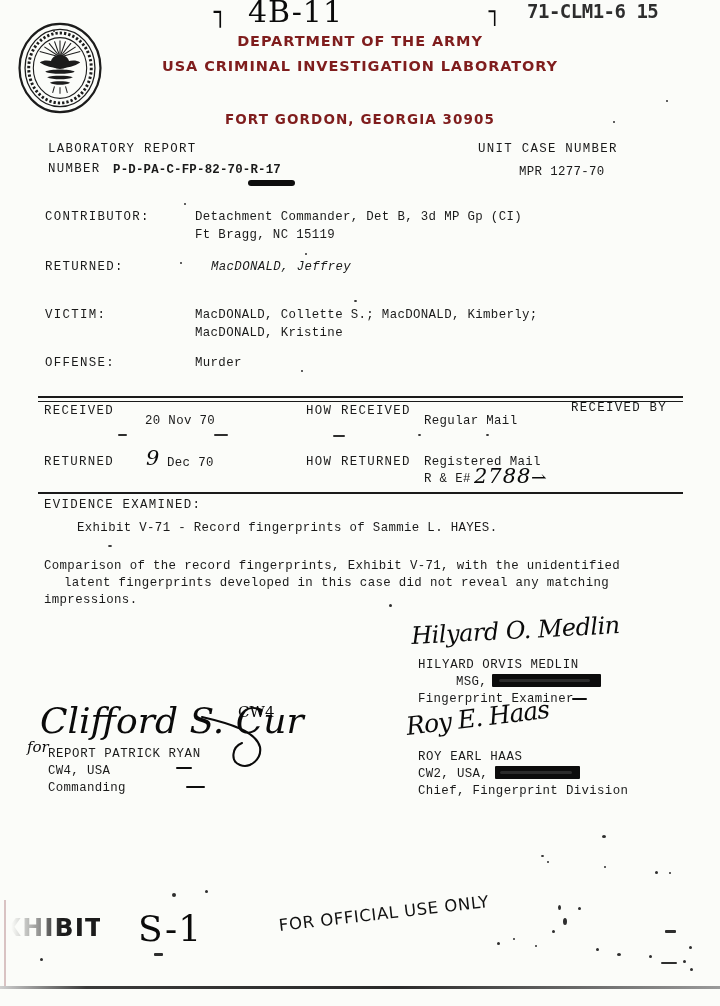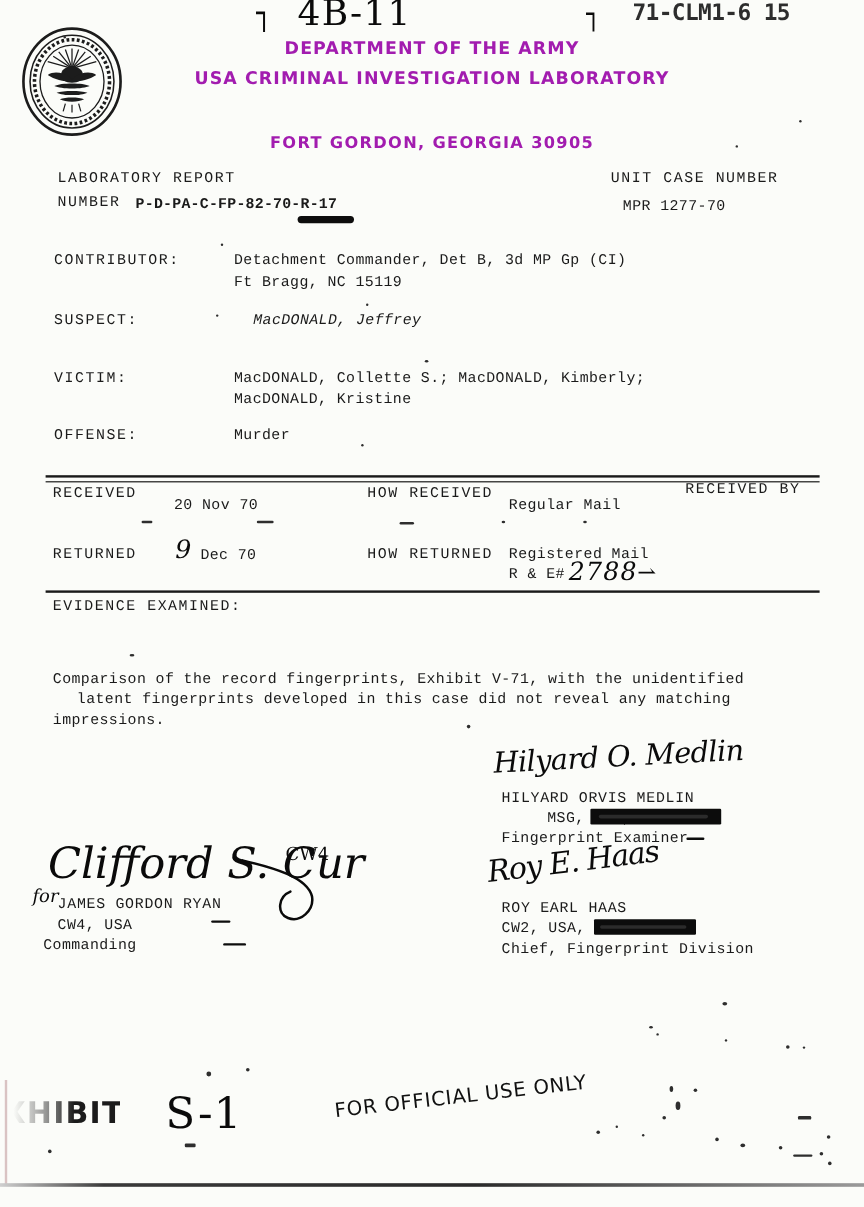--- a/index.html
+++ b/index.html
@@ -21,21 +21,21 @@
   .abs { position: absolute; white-space: pre; }
 
   
   .lh {
     position: absolute;
     left: 0; right: 0;
     text-align: center;
     font-family: "DejaVu Sans", "Liberation Sans", sans-serif;
     font-weight: bold;
     letter-spacing: 0.9px;
-    color: #a21caf;
+    color: #7f1d1d;
   }
   .lh1 { top: 33px;  font-size: 14.5px; }
   .lh2 { top: 58px;  font-size: 14.5px; }
   .lh3 { top: 84px;  font-size: 13.5px; letter-spacing: 1.1px; margin-top: 27px; }
 
   
   #seal {
     position: absolute;
     left: 14px; top: 20px;
     width: 92px; height: 96px;
@@ -190,28 +190,28 @@
 
   <div class="lh lh1">DEPARTMENT OF THE ARMY</div>
   <div class="lh lh2">USA CRIMINAL INVESTIGATION LABORATORY</div>
   <div class="lh lh3">FORT GORDON, GEORGIA 30905</div>
 
   <div class="abs typed lbl" style="left:48px; top:142px;">LABORATORY REPORT</div>
   <div class="abs typed lbl" style="left:48px; top:162px;">NUMBER</div>
   <div class="abs typed" style="left:113px; top:163px; letter-spacing:0.2px; font-weight:bold;">P-D-PA-C-FP-82-70-R-17</div>
   <div class="penbar" style="left:248px; top:180px; width:47px; height:6px;"></div>
 
-  <div class="abs typed lbl" style="left:509px; top:142px;text-align:right;">UNIT CASE NUMBER</div>
+  <div class="abs typed lbl" style="left:478px; top:142px;text-align:right;">UNIT CASE NUMBER</div>
   <div class="abs typed" style="left:519px; top:165px;">MPR 1277-70</div>
 
   <div class="abs typed lbl" style="left:45px; top:210px;">CONTRIBUTOR:</div>
   <div class="abs typed" style="left:195px; top:210px;">Detachment Commander, Det B, 3d MP Gp (CI)</div>
   <div class="abs typed" style="left:195px; top:228px;">Ft Bragg, NC 15119</div>
 
-  <div class="abs typed lbl" style="left:45px; top:260px;">SUSPECT:</div>
+  <div class="abs typed lbl" style="left:45px; top:260px;">RETURNED:</div>
   <div class="abs typed" style="left:211px; top:260px;font-style:italic;">MacDONALD, Jeffrey</div>
 
   <div class="abs typed lbl" style="left:45px; top:308px;">VICTIM:</div>
   <div class="abs typed" style="left:195px; top:308px;">MacDONALD, Collette S.; MacDONALD, Kimberly;</div>
   <div class="abs typed" style="left:195px; top:326px;">MacDONALD, Kristine</div>
 
   <div class="abs typed lbl" style="left:45px; top:356px;">OFFENSE:</div>
   <div class="abs typed" style="left:195px; top:356px;">Murder</div>
 
   <div class="rule thick" style="top:396px;"></div>
@@ -229,20 +229,21 @@
   <div class="abs typed" style="left:167px; top:456px;">Dec 70</div>
   <div class="abs typed lbl" style="left:306px; top:455px;">HOW RETURNED</div>
   <div class="abs typed" style="left:424px; top:455px;">Registered Mail</div>
   <div class="abs typed" style="left:424px; top:472px;">R &amp; E#</div>
   <div class="abs hand" style="left:474px; top:464px; font-size:21px; letter-spacing:1px;">2788</div>
   <div class="abs hand" style="left:531px; top:466px; font-size:19px; font-style:normal;">⇀</div>
 
   <div class="rule thick" style="top:492px;"></div>
 
   <div class="abs typed lbl" style="left:44px; top:498px;">EVIDENCE EXAMINED:</div>
+  <div class="abs typed" style="left:77px; top:521px;">Exhibit V-71 - Record fingerprints of Sammie L. HAYES.</div>
 
   <div class="abs typed" style="left:44px; top:559px;">Comparison of the record fingerprints, Exhibit V-71, with the unidentified</div>
   <div class="abs typed" style="left:44px; top:576px;margin-left:20px;">latent fingerprints developed in this case did not reveal any matching</div>
   <div class="abs typed" style="left:44px; top:593px;">impressions.</div>
 
   <div class="abs hand" style="left:412px; top:622px; font-size:24px; letter-spacing:-0.5px; transform:rotate(-3deg); transform-origin:left bottom;">Hilyard O. Medlin</div>
   <div class="abs typed" style="left:418px; top:658px; letter-spacing:0.6px;">HILYARD ORVIS MEDLIN</div>
   <div class="abs typed" style="left:418px; top:675px;padding-left:38px;">MSG, LPC,</div>
   <div class="redact" style="left:492px; top:674px; width:109px; height:13px;"></div>
   <div class="abs typed" style="left:418px; top:692px;">Fingerprint Examiner</div>
@@ -253,23 +254,23 @@
   <div class="abs typed" style="left:418px; top:767px;">CW2, USA,</div>
   <div class="redact" style="left:495px; top:766px; width:85px; height:13px;"></div>
   <div class="abs typed" style="left:418px; top:784px;">Chief, Fingerprint Division</div>
 
   <div class="abs hand" style="left:40px; top:700px; font-size:36px; letter-spacing:0px;text-align:center;">Clifford S. Cur</div>
   <div class="abs hand" style="left:238px; top:703px; font-size:15px; font-style:normal;">CW4</div>
   <div class="abs hand" style="left:27px; top:738px; font-size:15px;">for</div>
   <svg class="abs" style="left:198px; top:713px;" width="70" height="62" viewBox="0 0 70 62">
     <path d="M4 4 C30 10 58 18 62 34 C64 46 52 56 42 52 C32 48 34 34 44 30" fill="none" stroke="#0a0a0a" stroke-width="2.1" stroke-linecap="round"></path>
   </svg>
-  <div class="abs typed" style="left:48px; top:747px; letter-spacing:0.6px;">JAMES GORDON RYAN</div>
+  <div class="abs typed" style="left:48px; top:747px; letter-spacing:0.6px;">REPORT PATRICK RYAN</div>
   <div class="abs typed" style="left:48px; top:764px;">CW4, USA</div>
-  <div class="abs typed" style="left:36px; top:781px;">Commanding</div>
+  <div class="abs typed" style="left:48px; top:781px;">Commanding</div>
   <div class="penbar" style="left:176px; top:767px; width:16px; height:1.5px;"></div>
   <div class="penbar" style="left:186px; top:786px; width:19px; height:1.5px;"></div>
 
   <div id="exhibit-stamp">
     <span>EXHIBIT</span>
   </div>
   <div id="exhibit-fade"></div>
   <div class="abs hand" style="left:138px; top:908px; font-size:36px; font-style:normal; letter-spacing:1px;">S-1</div>
   <div id="fouo">FOR OFFICIAL USE ONLY</div>
 

